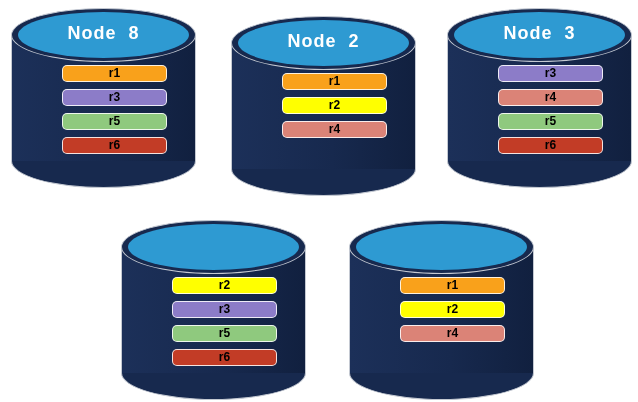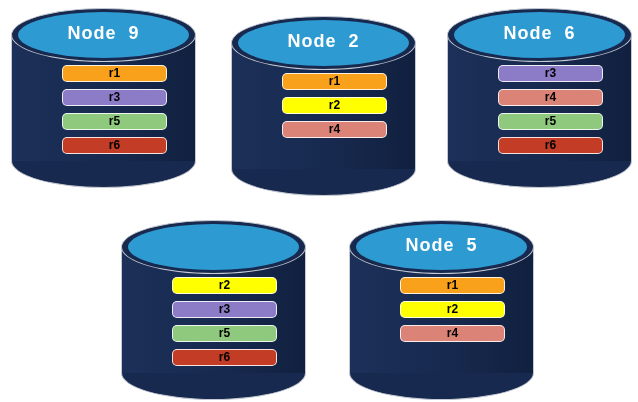--- a/index.html
+++ b/index.html
@@ -75,21 +75,21 @@
   .node-5 { left: 349px; top: 220px; }
 </style>
 </head>
 <body>
 
 <div class="cyl node-1">
   <div class="cyl-bottom"></div>
   <div class="cyl-body"></div>
   <div class="cyl-top"></div>
   <div class="cyl-top-blue"></div>
-  <div class="node-title">Node  9</div>
+  <div class="node-title">Node  8</div>
   <div class="bars">
     <div class="bar" style="background: rgb(249, 161, 27);">r1</div>
     <div class="bar" style="background: rgb(140, 124, 200);">r3</div>
     <div class="bar" style="background: rgb(143, 201, 126);">r5</div>
     <div class="bar" style="background: rgb(194, 60, 38);">r6</div>
   </div>
 </div>
 
 <div class="cyl node-2">
   <div class="cyl-bottom"></div>
@@ -102,21 +102,21 @@
     <div class="bar" style="background: rgb(255, 255, 0);">r2</div>
     <div class="bar" style="background: rgb(219, 131, 119);">r4</div>
   </div>
 </div>
 
 <div class="cyl node-3">
   <div class="cyl-bottom"></div>
   <div class="cyl-body"></div>
   <div class="cyl-top"></div>
   <div class="cyl-top-blue"></div>
-  <div class="node-title">Node  6</div>
+  <div class="node-title">Node  3</div>
   <div class="bars">
     <div class="bar" style="background: rgb(140, 124, 200);">r3</div>
     <div class="bar" style="background: rgb(219, 131, 119);">r4</div>
     <div class="bar" style="background: rgb(143, 201, 126);">r5</div>
     <div class="bar" style="background: rgb(194, 60, 38);">r6</div>
   </div>
 </div>
 
 <div class="cyl node-4">
   <div class="cyl-bottom"></div>
@@ -129,19 +129,18 @@
     <div class="bar" style="background: rgb(143, 201, 126);">r5</div>
     <div class="bar" style="background: rgb(194, 60, 38);">r6</div>
   </div>
 </div>
 
 <div class="cyl node-5">
   <div class="cyl-bottom"></div>
   <div class="cyl-body"></div>
   <div class="cyl-top"></div>
   <div class="cyl-top-blue"></div>
-  <div class="node-title">Node  5</div>
   <div class="bars">
     <div class="bar" style="background: rgb(249, 161, 27);">r1</div>
     <div class="bar" style="background: rgb(255, 255, 0);">r2</div>
     <div class="bar" style="background: rgb(219, 131, 119);">r4</div>
   </div>
 </div>
 
 </body></html>

